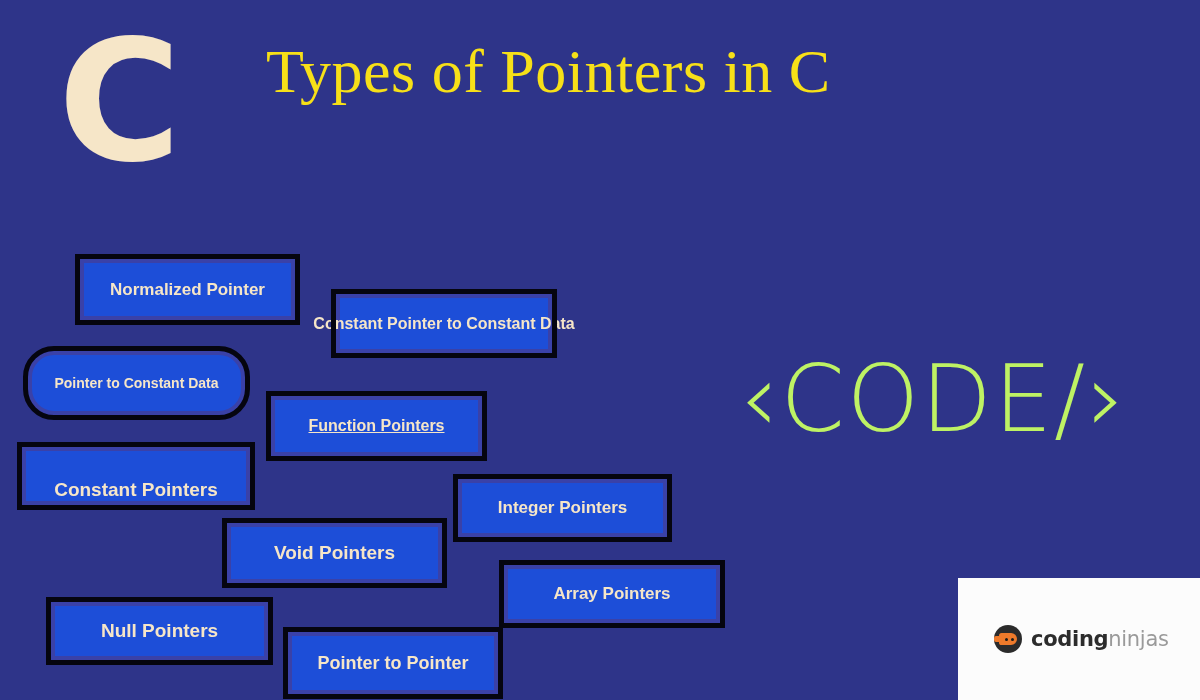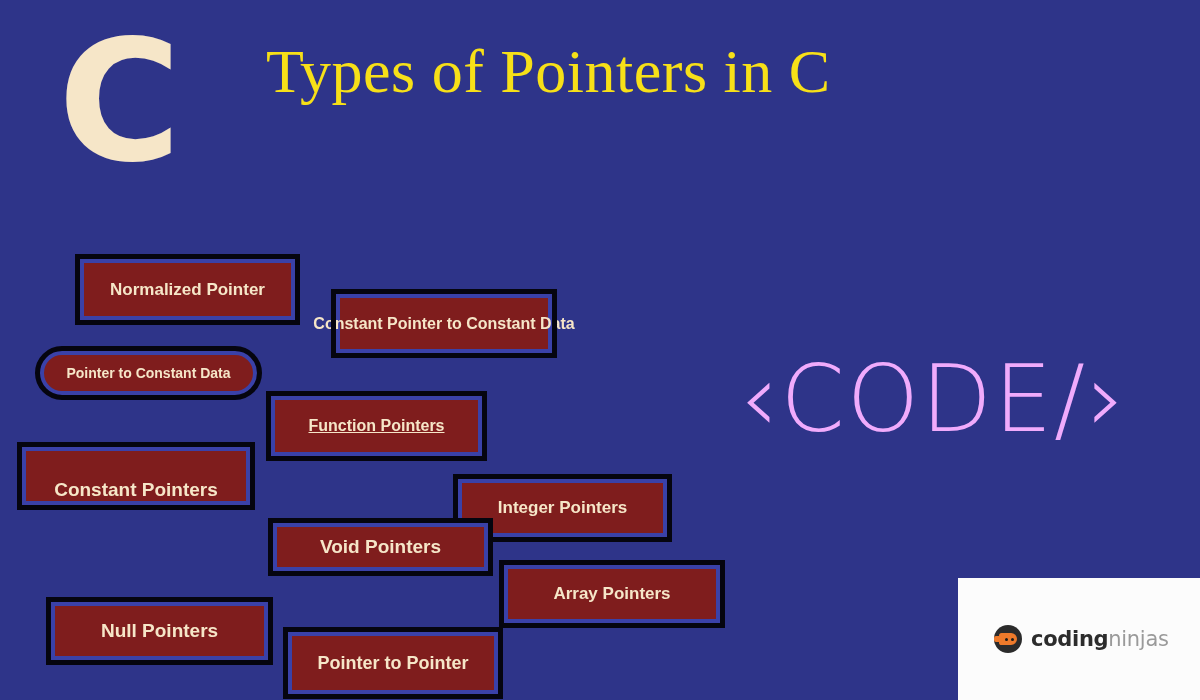--- a/index.html
+++ b/index.html
@@ -45,33 +45,33 @@
 
   
   .code-watermark {
     position: absolute;
     left: 740px;
     top: 348px;
     font-family: "DejaVu Sans", sans-serif;
     font-weight: 300;
     font-size: 92px;
     line-height: 100px;
-    color: #f0abfc;
+    color: #bef264;
     letter-spacing: 2px;
     white-space: nowrap;
     user-select: none;
   }
   .code-watermark .angle { font-size: 96px; }
   .code-watermark .slash { font-weight: 300; }
 
   
   .p-box {
     position: absolute;
     box-sizing: border-box;
-    background: #7f1d1d;
+    background: #1d4ed8;
     border: 4px solid #3A41A8;
     outline: 5px solid #05050F;
     outline-offset: 0px;
     display: flex;
     align-items: center;
     justify-content: center;
   }
   .p-box .p-label {
     color: #F6E6C8;
     font-family: "Liberation Sans", sans-serif;
@@ -159,33 +159,33 @@
     <span class="angle">‹</span><span>CODE</span><span class="slash">/</span><span class="angle">›</span>
   </div>
 
   <div id="boxes-layer">
       <div class="p-box" style="left: 80px; top: 259px; width: 215px; height: 61px;">
         <span class="p-label" style="font-size: 17px;">Normalized Pointer</span>
       </div>
       <div class="p-box" style="left: 336px; top: 294px; width: 216px; height: 59px;">
         <span class="p-label" style="font-size: 16px;">Constant Pointer to Constant Data</span>
       </div>
-      <div class="p-box" style="left: 40px; top: 351px; width: 217px; height: 44px; border-radius: 26px;">
+      <div class="p-box" style="left: 28px; top: 351px; width: 217px; height: 64px; border-radius: 26px;">
         <span class="p-label" style="font-size: 14px;">Pointer to Constant Data</span>
       </div>
       <div class="p-box" style="left: 271px; top: 396px; width: 211px; height: 60px;">
         <span class="p-label" style="font-size: 16px; text-decoration: underline;">Function Pointers</span>
       </div>
       <div class="p-box" style="left: 22px; top: 447px; width: 228px; height: 58px; align-items: flex-end;">
         <span class="p-label" style="font-size: 19px;">Constant Pointers</span>
       </div>
       <div class="p-box" style="left: 458px; top: 479px; width: 209px; height: 58px;">
         <span class="p-label" style="font-size: 17px;">Integer Pointers</span>
       </div>
-      <div class="p-box" style="left: 227px; top: 523px; width: 215px; height: 48px; margin-left: 46px;">
+      <div class="p-box" style="left: 227px; top: 523px; width: 215px; height: 60px;">
         <span class="p-label" style="font-size: 19px;">Void Pointers</span>
       </div>
       <div class="p-box" style="left: 504px; top: 565px; width: 216px; height: 58px;">
         <span class="p-label" style="font-size: 17px;">Array Pointers</span>
       </div>
       <div class="p-box" style="left: 51px; top: 602px; width: 217px; height: 58px;">
         <span class="p-label" style="font-size: 19px;">Null Pointers</span>
       </div>
       <div class="p-box" style="left: 288px; top: 632px; width: 210px; height: 62px;">
         <span class="p-label" style="font-size: 18px;">Pointer to Pointer</span>

